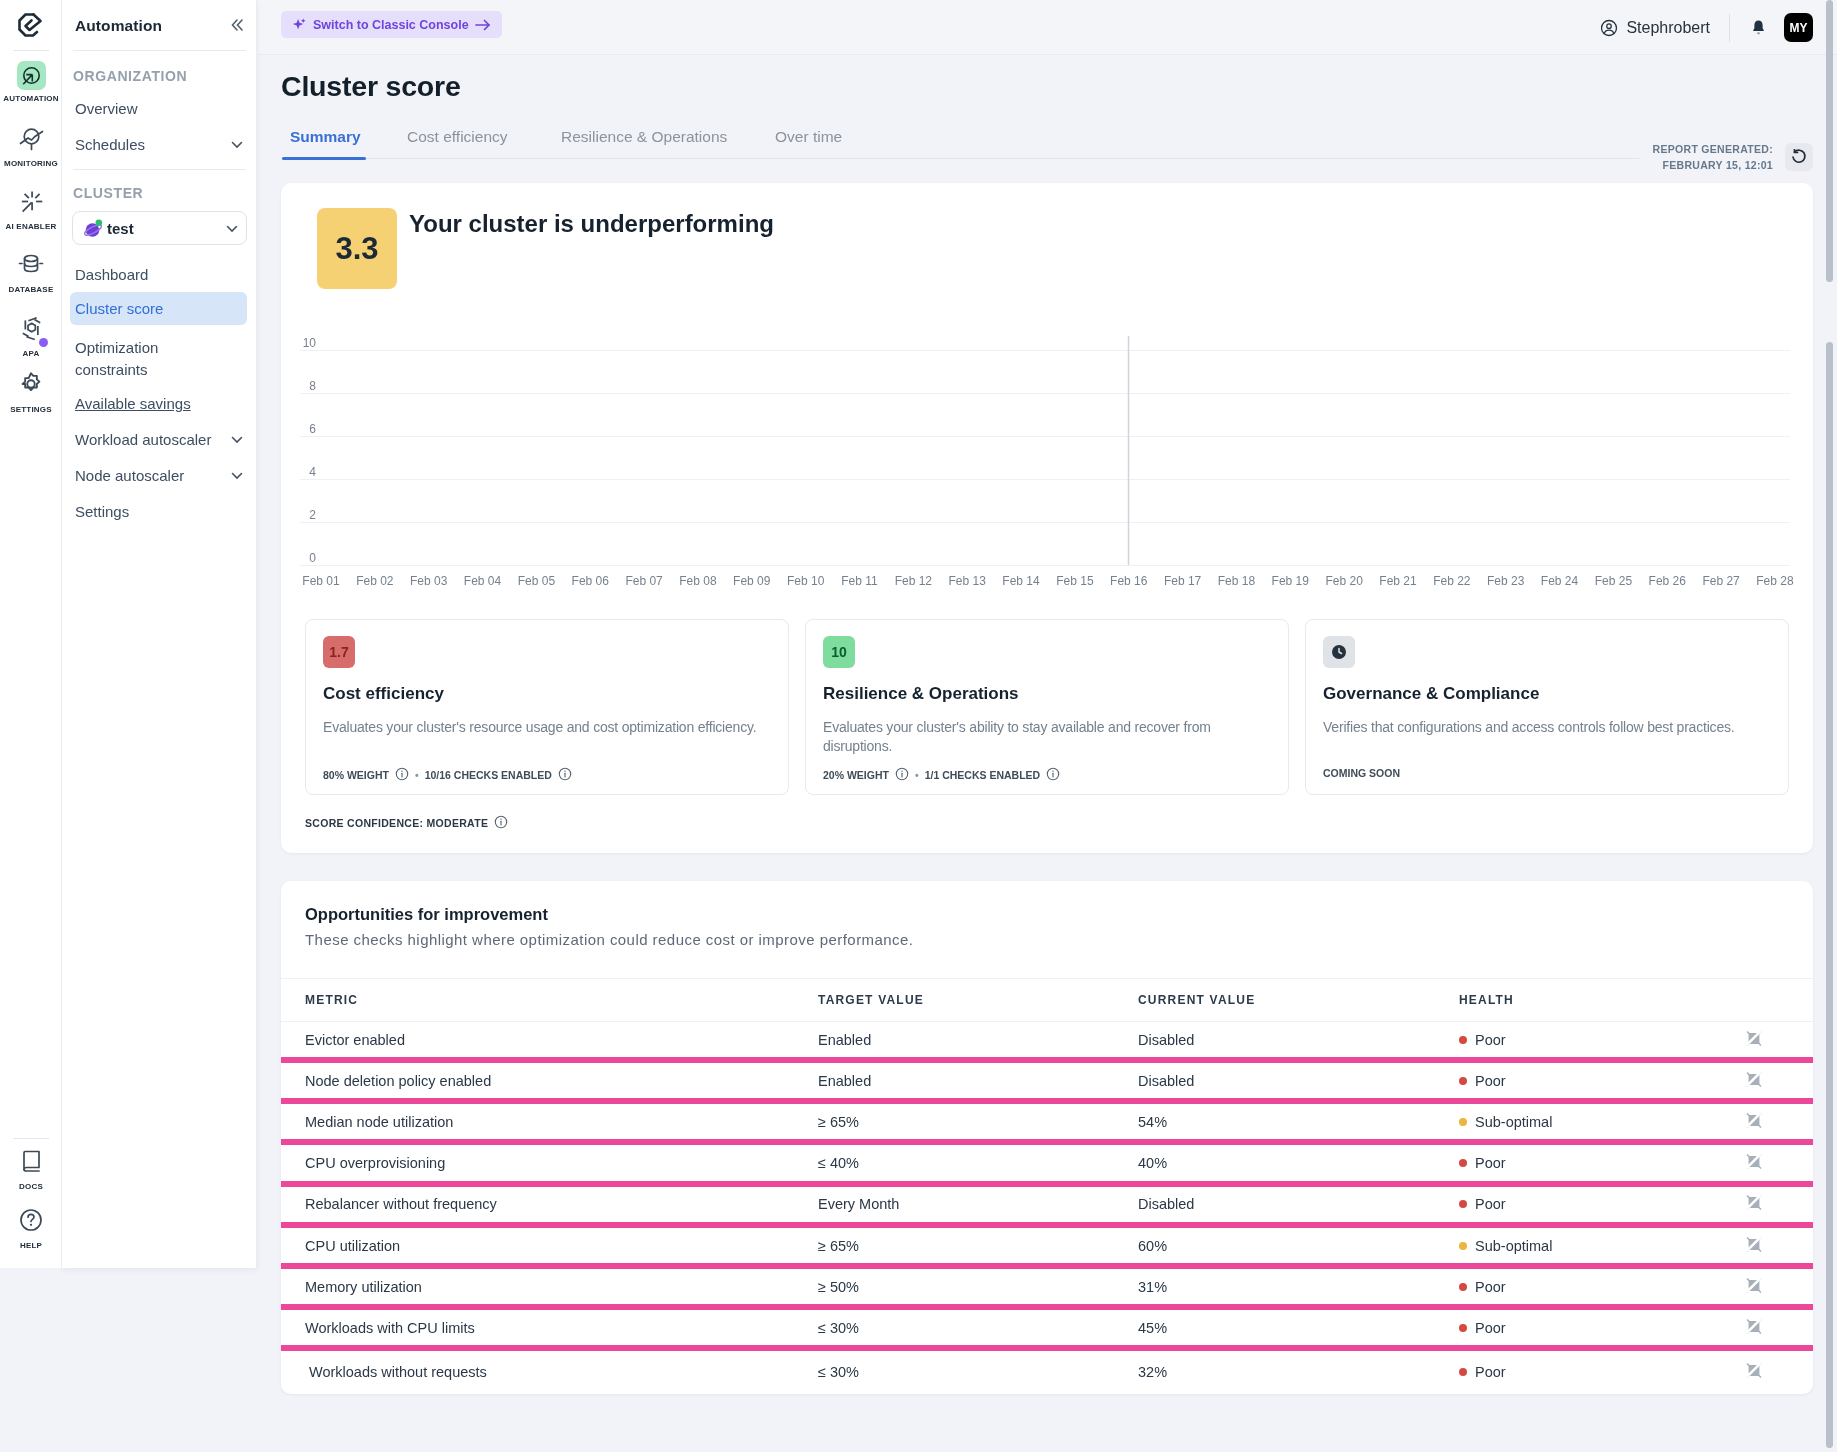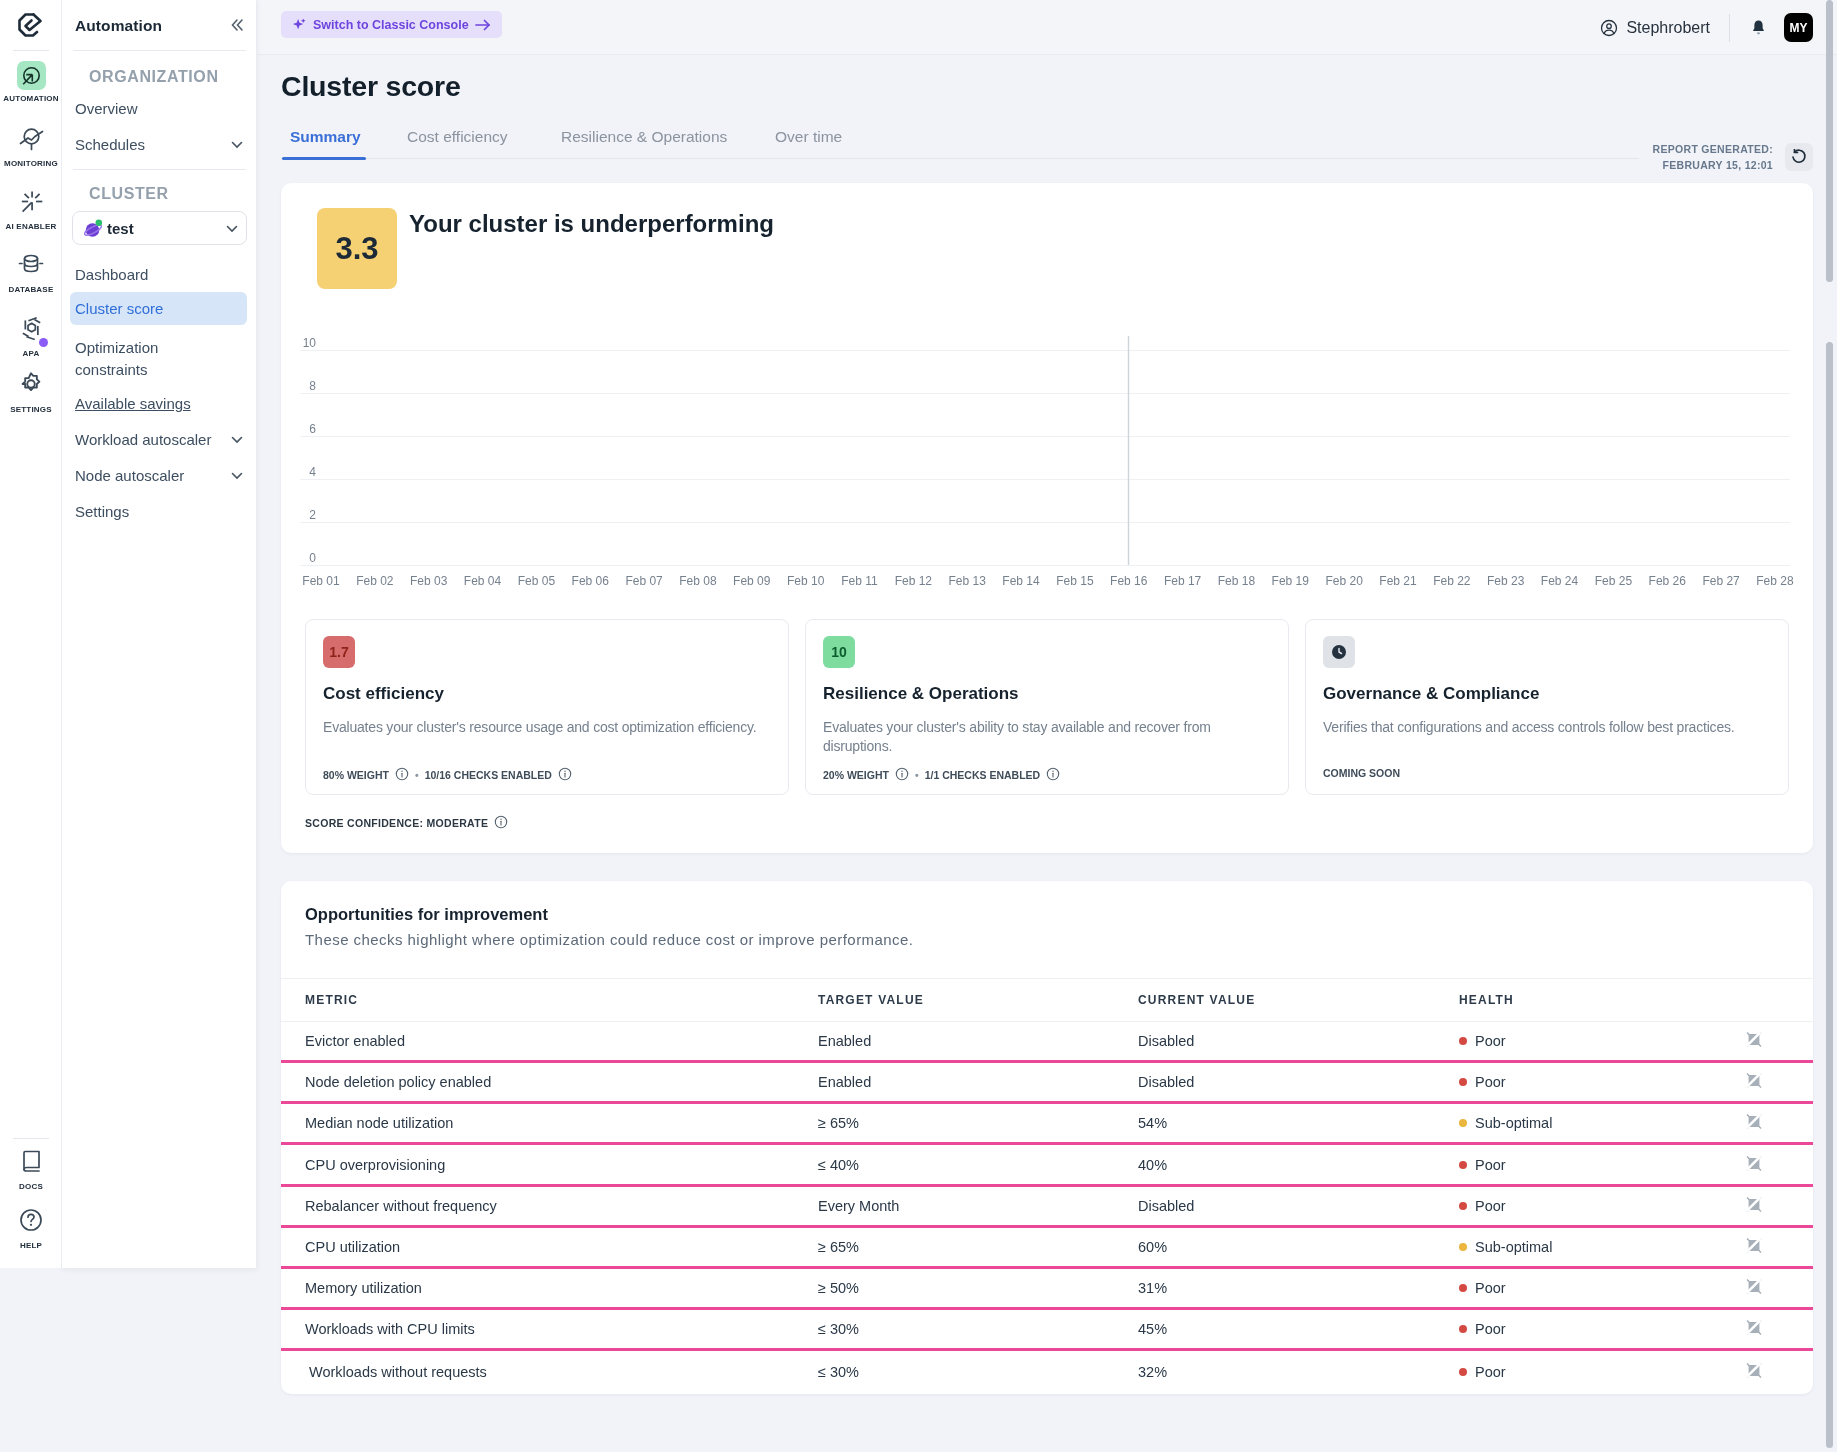--- a/index.html
+++ b/index.html
@@ -10,21 +10,21 @@
 
 .rail { position:absolute; left:0; top:0; width:62px; height:1268px; background:#fff; border-right:1px solid #e9edf1; z-index:5; }
 .rail .divider { position:absolute; left:13px; width:36px; border-top:1px solid #e4e8ec; }
 .rail-item { position:absolute; left:0; width:62px; text-align:center; }
 .rail-label { font-size:8px; font-weight:700; color:#232f3d; letter-spacing:0.2px; }
 
 
 .nav { position:absolute; left:62px; top:0; width:195px; height:1268px; background:#fff; border-right:1px solid #e9edf1; z-index:4; box-shadow:0 2px 6px rgba(30,40,60,.06); }
 .nav-title { position:absolute; left:13px; top:17px; font-size:15.5px; font-weight:700; color:#1b2836; letter-spacing:0.1px; }
 .nav .divider { position:absolute; left:11px; width:173px; border-top:1px solid #e7ebef; }
-.sec-label { position:absolute; left:27px; font-size:16px; font-weight:700; color:#94a0ac; letter-spacing:0.6px; }
+.sec-label { position:absolute; left:11px; font-size:14px; font-weight:700; color:#94a0ac; letter-spacing:0.6px; }
 .nav-item { position:absolute; left:13px; width:172px; font-size:15px; color:#3d4e60; }
 .nav-active { position:absolute; left:8px; width:177px; height:33px; background:#d7e5f8; border-radius:6px; }
 
 
 .topbar { position:absolute; left:258px; right:0; top:0; height:55px; background:#f3f5f9; border-bottom:1px solid #e8ebef; }
 .switch-btn { position:absolute; left:23px; top:11px; height:27px; background:#e6dffb; border-radius:5px; color:#6d44dd; font-size:12.5px; font-weight:700; display:flex; align-items:center; padding:0 11px; gap:6px; }
 .user { position:absolute; right:0; top:0; height:55px; display:flex; align-items:center; }
 
 
 h1 { position:absolute; left:281px; top:70px; font-size:28.5px; font-weight:700; color:#131f2b; letter-spacing:-0.2px; }
@@ -45,21 +45,21 @@
 .mini h3 { position:absolute; left:17px; top:64px; font-size:17px; font-weight:700; color:#16222e; }
 .mini .desc { position:absolute; left:17px; top:98px; width:462px; font-size:14px; letter-spacing:-0.2px; color:#75818e; line-height:19px; }
 .mini .foot { position:absolute; left:17px; top:147px; font-size:10.5px; font-weight:700; color:#3f4c59; letter-spacing:0px; display:flex; align-items:center; gap:6px; }
 .conf { position:absolute; left:24px; top:632px; font-size:10.5px; font-weight:700; color:#2b3844; letter-spacing:0.3px; display:flex; align-items:center; gap:6px; }
 
 .card2 { position:absolute; left:281px; top:881px; width:1532px; height:513px; background:#fff; border-radius:10px; box-shadow:0 1px 3px rgba(25,35,50,.06); }
 .card2 h2 { position:absolute; left:24px; top:24px; font-size:16.5px; font-weight:700; color:#16222e; }
 .card2 .sub { position:absolute; left:24px; top:50px; font-size:15px; letter-spacing:0.45px; color:#5d6a79; }
 .thead { position:absolute; left:0; top:97px; width:1532px; height:44px; border-top:1px solid #eef0f3; border-bottom:1px solid #eef0f3; }
 .th { position:absolute; top:14px; font-size:12px; font-weight:700; color:#2c3a49; letter-spacing:1.2px; }
-.trow { position:absolute; left:0; width:1532px; height:41px; border-bottom:3px solid #ec4899; }
+.trow { position:absolute; left:0; width:1532px; height:41px; border-bottom:6px solid #ec4899; }
 .trow:last-child { border-bottom:none; }
 .td { position:absolute; top:50%; transform:translateY(-50%); font-size:14.5px; color:#2a3847; white-space:nowrap; }
 .dot { display:inline-block; width:8px; height:8px; border-radius:50%; margin-right:8px; vertical-align:1px; }
 
 
 .sb { position:absolute; left:1826px; width:7px; background:#b9c0c9; border-radius:4px; z-index:9; }
 
 .ico-i { display:inline-block; }
 </style>
 </head>

